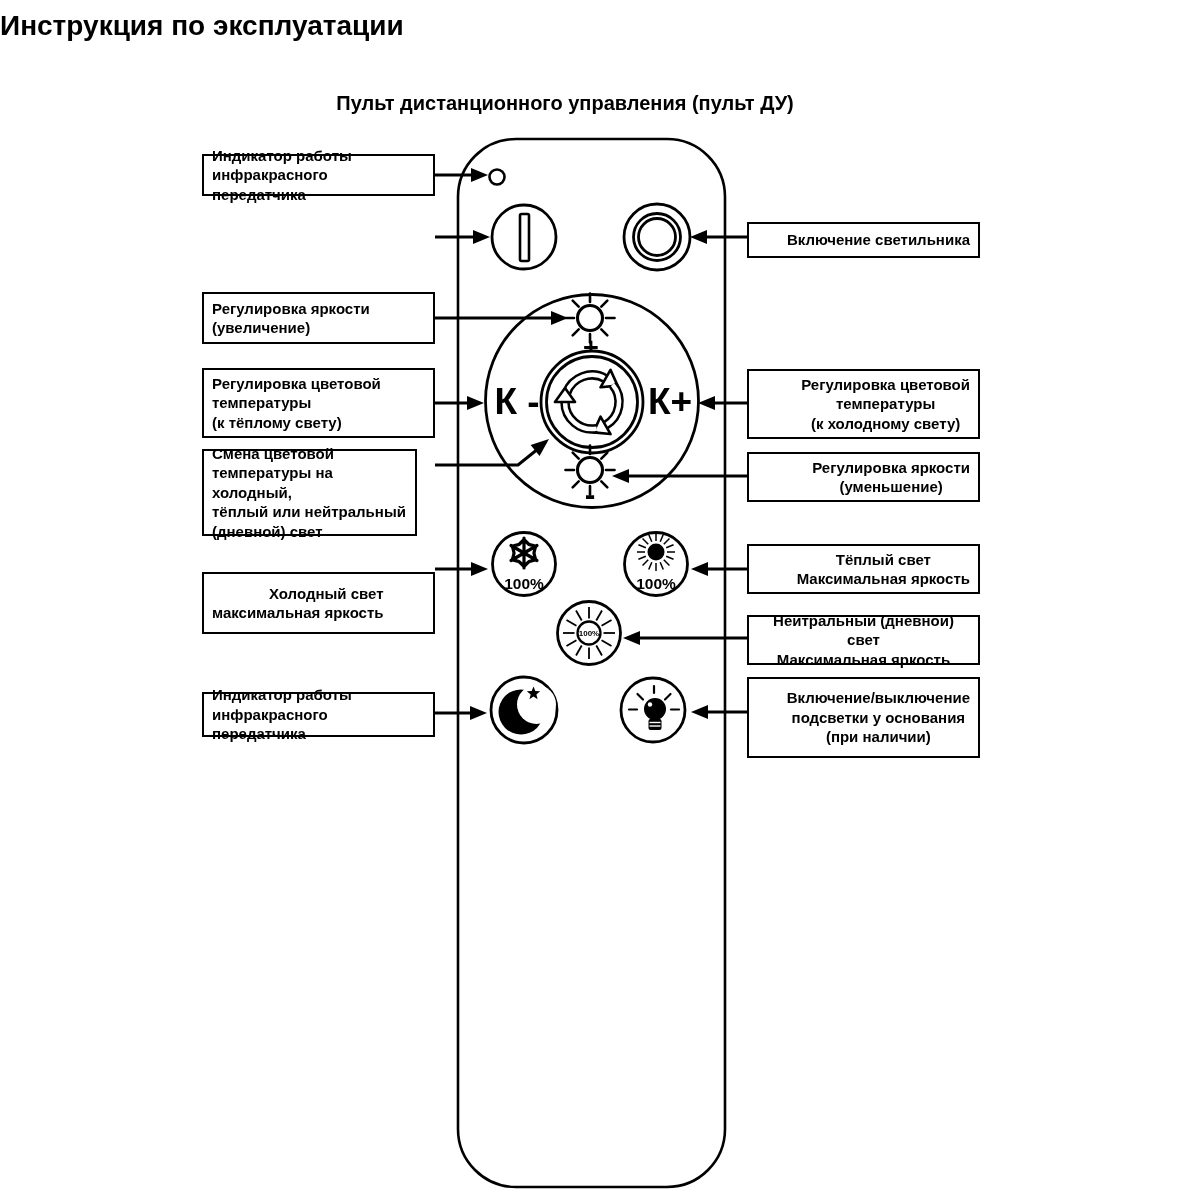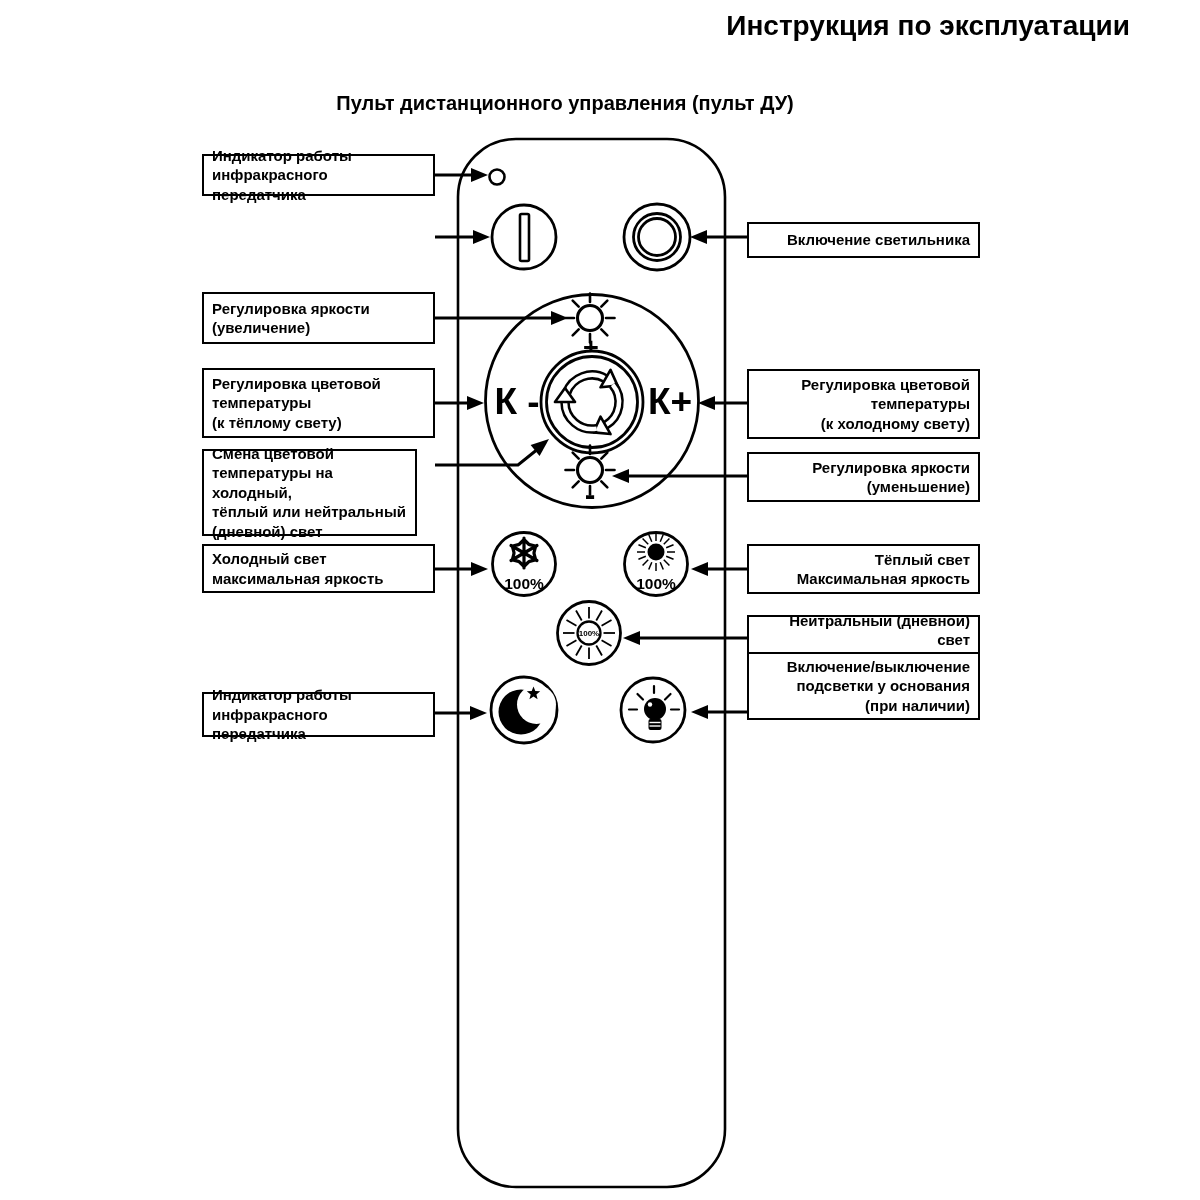--- a/index.html
+++ b/index.html
@@ -1,26 +1,26 @@
 <!DOCTYPE html>
 <html><head>
 <meta charset="utf-8">
 <style>
   html,body{margin:0;padding:0;background:#fff;}
   .page{position:relative;width:1200px;height:1200px;background:#fff;overflow:hidden;
         font-family:"Liberation Sans",sans-serif;color:#000;}
-  .title{position:absolute;left:0;top:10px;width:1130px;text-align:right;
+  .title{position:absolute;left:0;top:10px;width:1130px;text-align:left;
          font-size:28px;font-weight:700;}
   .subtitle{position:absolute;left:0;top:72px;width:1130px;text-align:center;
             font-size:20px;font-weight:700;margin-top:20px;}
   .callout{position:absolute;box-sizing:border-box;border:2px solid #000;background:#fff;
            display:flex;align-items:center;font-size:15px;font-weight:700;line-height:1.3;
            white-space:pre-line;padding:16px 8px;}
   .callout.left{text-align:left;justify-content:flex-start;}
-  .callout.right{text-align:right;justify-content:flex-end;}
+  .callout.right{text-align:center;justify-content:flex-end;}
   svg text{font-family:"Liberation Sans",sans-serif;font-weight:700;fill:#000;}
   .k-label{font-size:37px;}
   .sign-plus{font-size:27px;}
   .sign-minus{font-size:32px;}
   .pct{font-size:15.5px;}
   .pct-tiny{font-size:8px;}
 </style>
 </head>
 <body>
 
@@ -33,36 +33,36 @@
 инфракрасного передатчика</div>
   <div class="callout left" style="left:202px;top:292px;width:233px;height:52px;">Регулировка яркости
 (увеличение)</div>
   <div class="callout left" style="left:202px;top:368px;width:233px;height:70px;">Регулировка цветовой
 температуры
 (к тёплому свету)</div>
   <div class="callout left" style="left:202px;top:449px;width:215px;height:87px;">Смена цветовой
 температуры на холодный,
 тёплый или нейтральный
 (дневной) свет</div>
-  <div class="callout left" style="left:202px;top:544px;width:233px;height:49px;">Холодный свет
+  <div class="callout left" style="left:202px;top:572px;width:233px;height:62px;text-align:right;">Холодный свет
 максимальная яркость</div>
   <div class="callout left" style="left:202px;top:692px;width:233px;height:45px;">Индикатор работы
 инфракрасного передатчика</div>
 
   <div class="callout right" style="left:747px;top:222px;width:233px;height:30px;">Включение светильника</div>
   <div class="callout right" style="left:747px;top:369px;width:233px;height:70px;">Регулировка цветовой
 температуры
 (к холодному свету)</div>
   <div class="callout right" style="left:747px;top:452px;width:233px;height:50px;">Регулировка яркости
 (уменьшение)</div>
   <div class="callout right" style="left:747px;top:544px;width:233px;height:50px;">Тёплый свет
 Максимальная яркость</div>
   <div class="callout right" style="left:747px;top:615px;width:233px;height:50px;">Нейтральный (дневной) свет
 Максимальная яркость</div>
-  <div class="callout right" style="left:747px;top:652px;width:233px;height:68px;">Включение/выключение
+  <div class="callout right" style="left:747px;top:677px;width:233px;height:81px;">Включение/выключение
 подсветки у основания
 (при наличии)</div>
 
   <svg width="1200" height="1200" style="position:absolute;left:0;top:0;">
     <defs>
 
       <g id="cycleseg">
         <path d="M -25.4 -9.2 A 27 27 0 0 1 13.5 -23.4" fill="none" stroke="#000" stroke-width="9.5"></path>
         <path d="M -25.4 -9.2 A 27 27 0 0 1 13.5 -23.4" fill="none" stroke="#fff" stroke-width="4.5"></path>
         <polygon points="25.6,-16.4 18.5,-32.1 8.5,-14.7" fill="#fff" stroke="#000" stroke-width="2.6" stroke-linejoin="round"></polygon>

